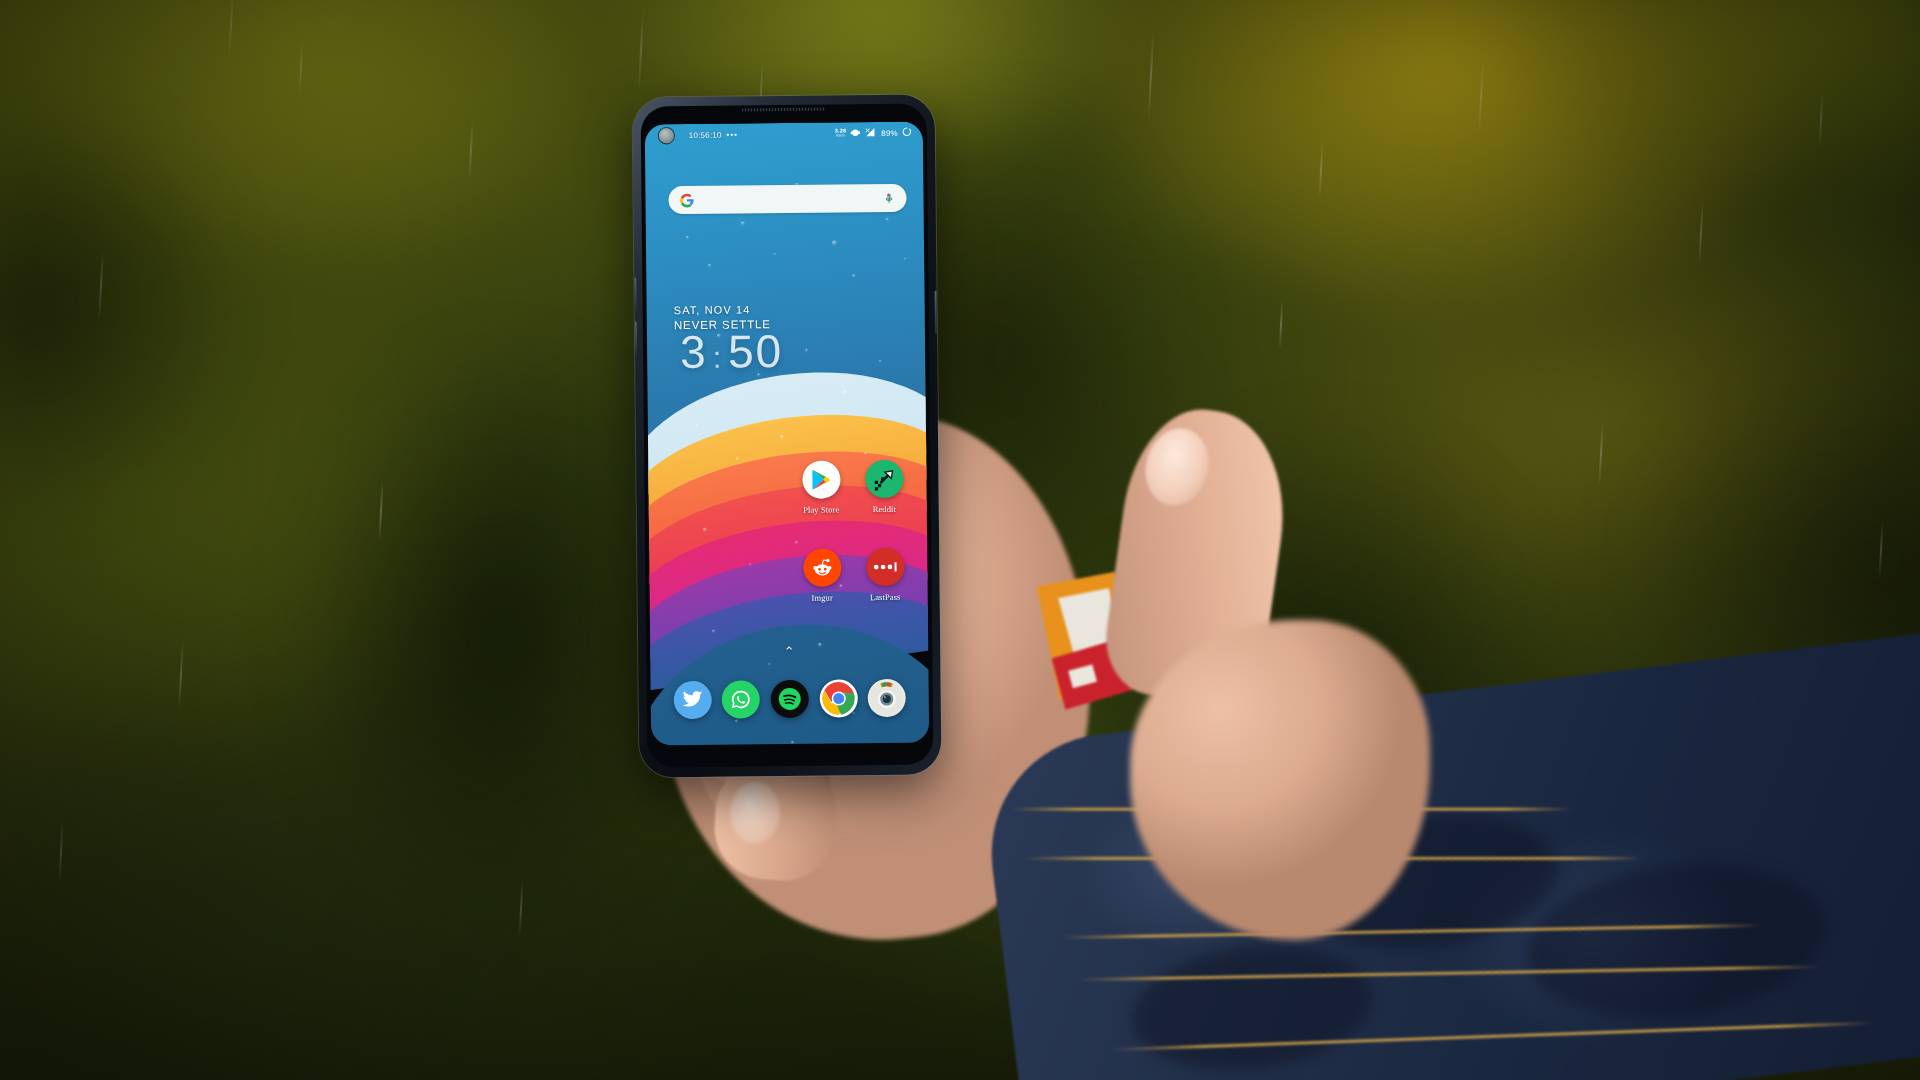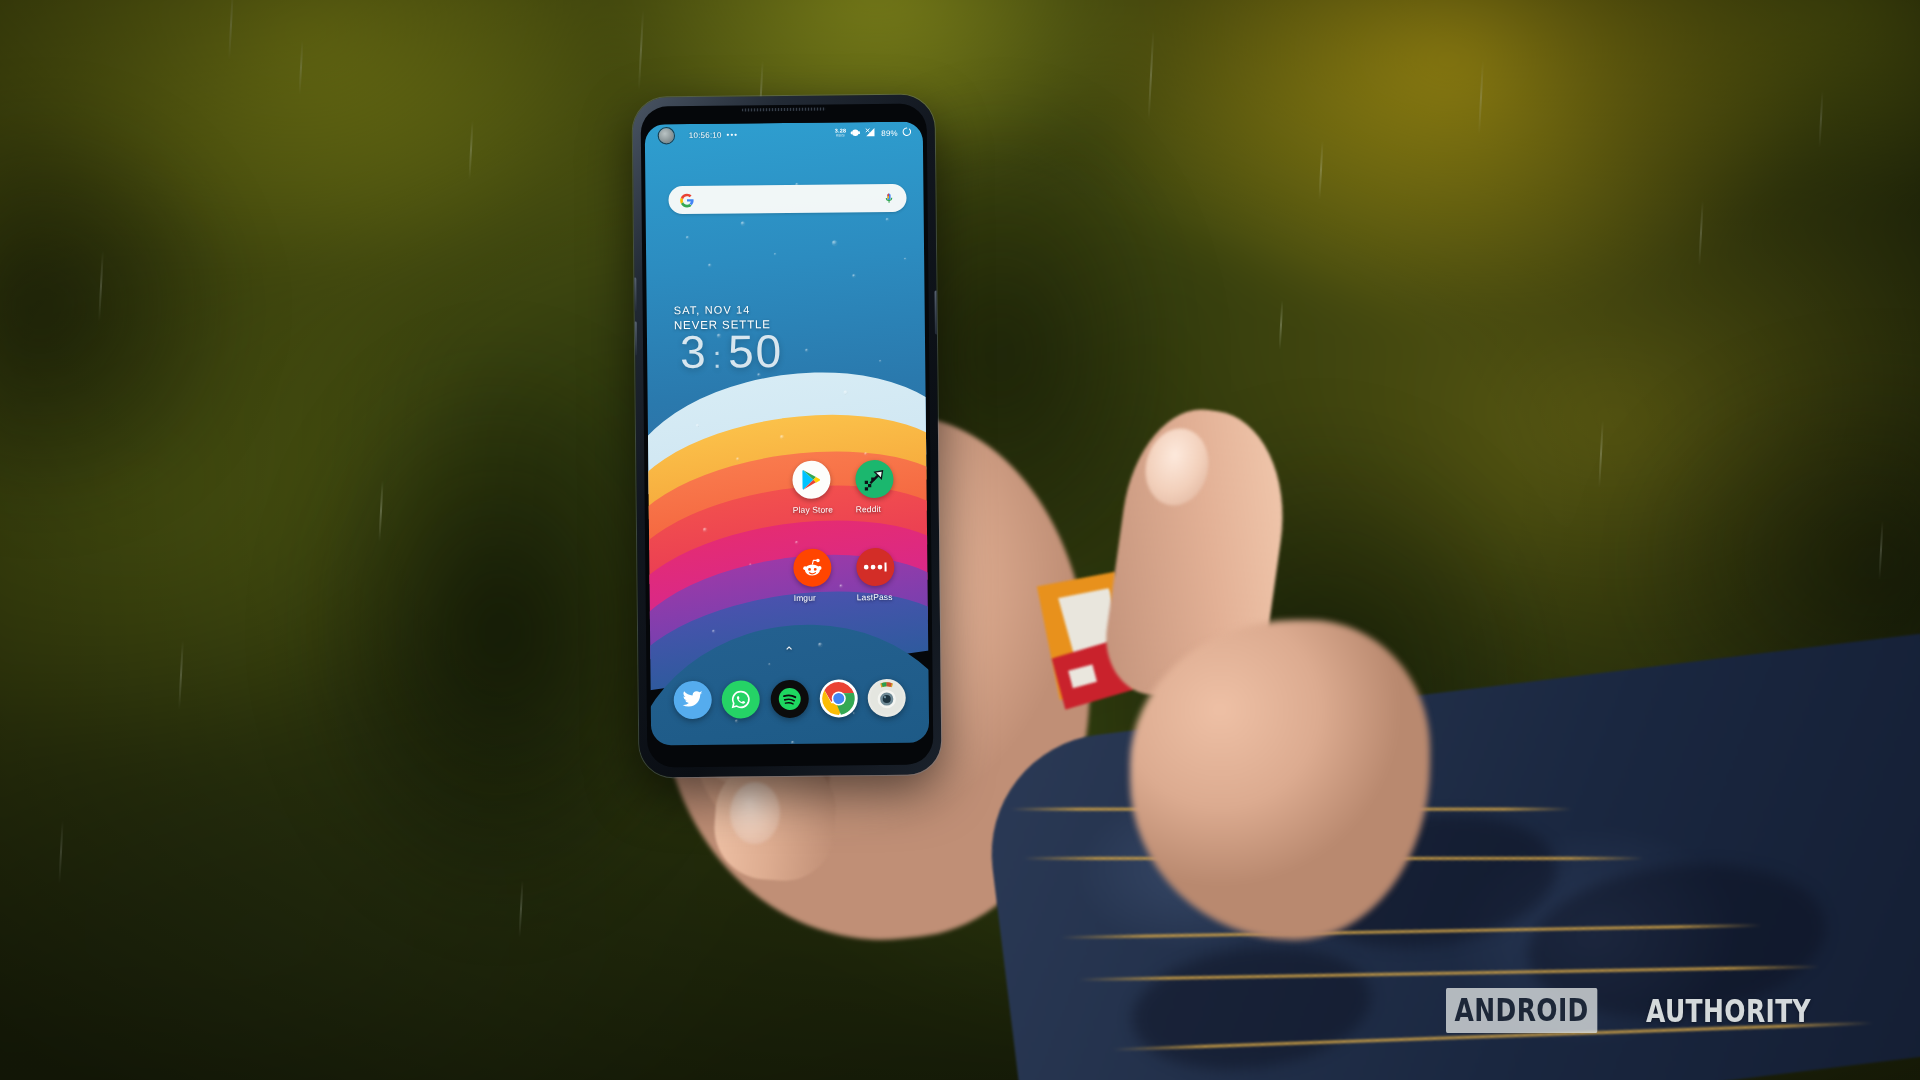--- a/index.html
+++ b/index.html
@@ -240,21 +240,21 @@
     text-shadow:0 2px 6px rgba(0,0,0,.22);
     display:flex; align-items:baseline;
   }
   .w-clock .sep { font-size:30px; margin:0 5px; opacity:.85; }
 
   
   .appgrid {
     position:absolute; right:14px; top:338px; width:120px;
     display:grid; grid-template-columns:1fr 1fr; row-gap:34px; column-gap:6px;
   }
-  .app { display:flex; flex-direction:column; align-items:flex-start; }
+  .app { display:flex; flex-direction:column; align-items:center;font-family:Liberation Serif, serif; }
   .app-ico { width:38px; height:38px; border-radius:50%; position:relative; overflow:hidden; box-shadow:0 2px 5px rgba(0,0,0,.3); }
   .app-lbl {
     margin-top:6px; color:#fff; font-size:8.5px; letter-spacing:.1px;
     text-shadow:0 1px 3px rgba(0,0,0,.55); white-space:nowrap;
   }
 
   
   .chev {
     position:absolute; left:50%; bottom:86px; transform:translateX(-50%);
     color:rgba(255,255,255,.92); font-size:13px; line-height:1;
@@ -588,18 +588,14 @@
                 <circle cx="14.3" cy="15.2" r="1.1" fill="#8fb3c4" opacity=".7"></circle>
               </svg>
             </div>
           </div>
         </div>
 
       </div>
     </div>
   </div>
 
-  <div class="watermark">
-    <span class="wm-box">ANDROID</span>
-    <span class="wm-txt">AUTHORITY</span>
-  </div>
 
 </div>
 
 </body></html>

